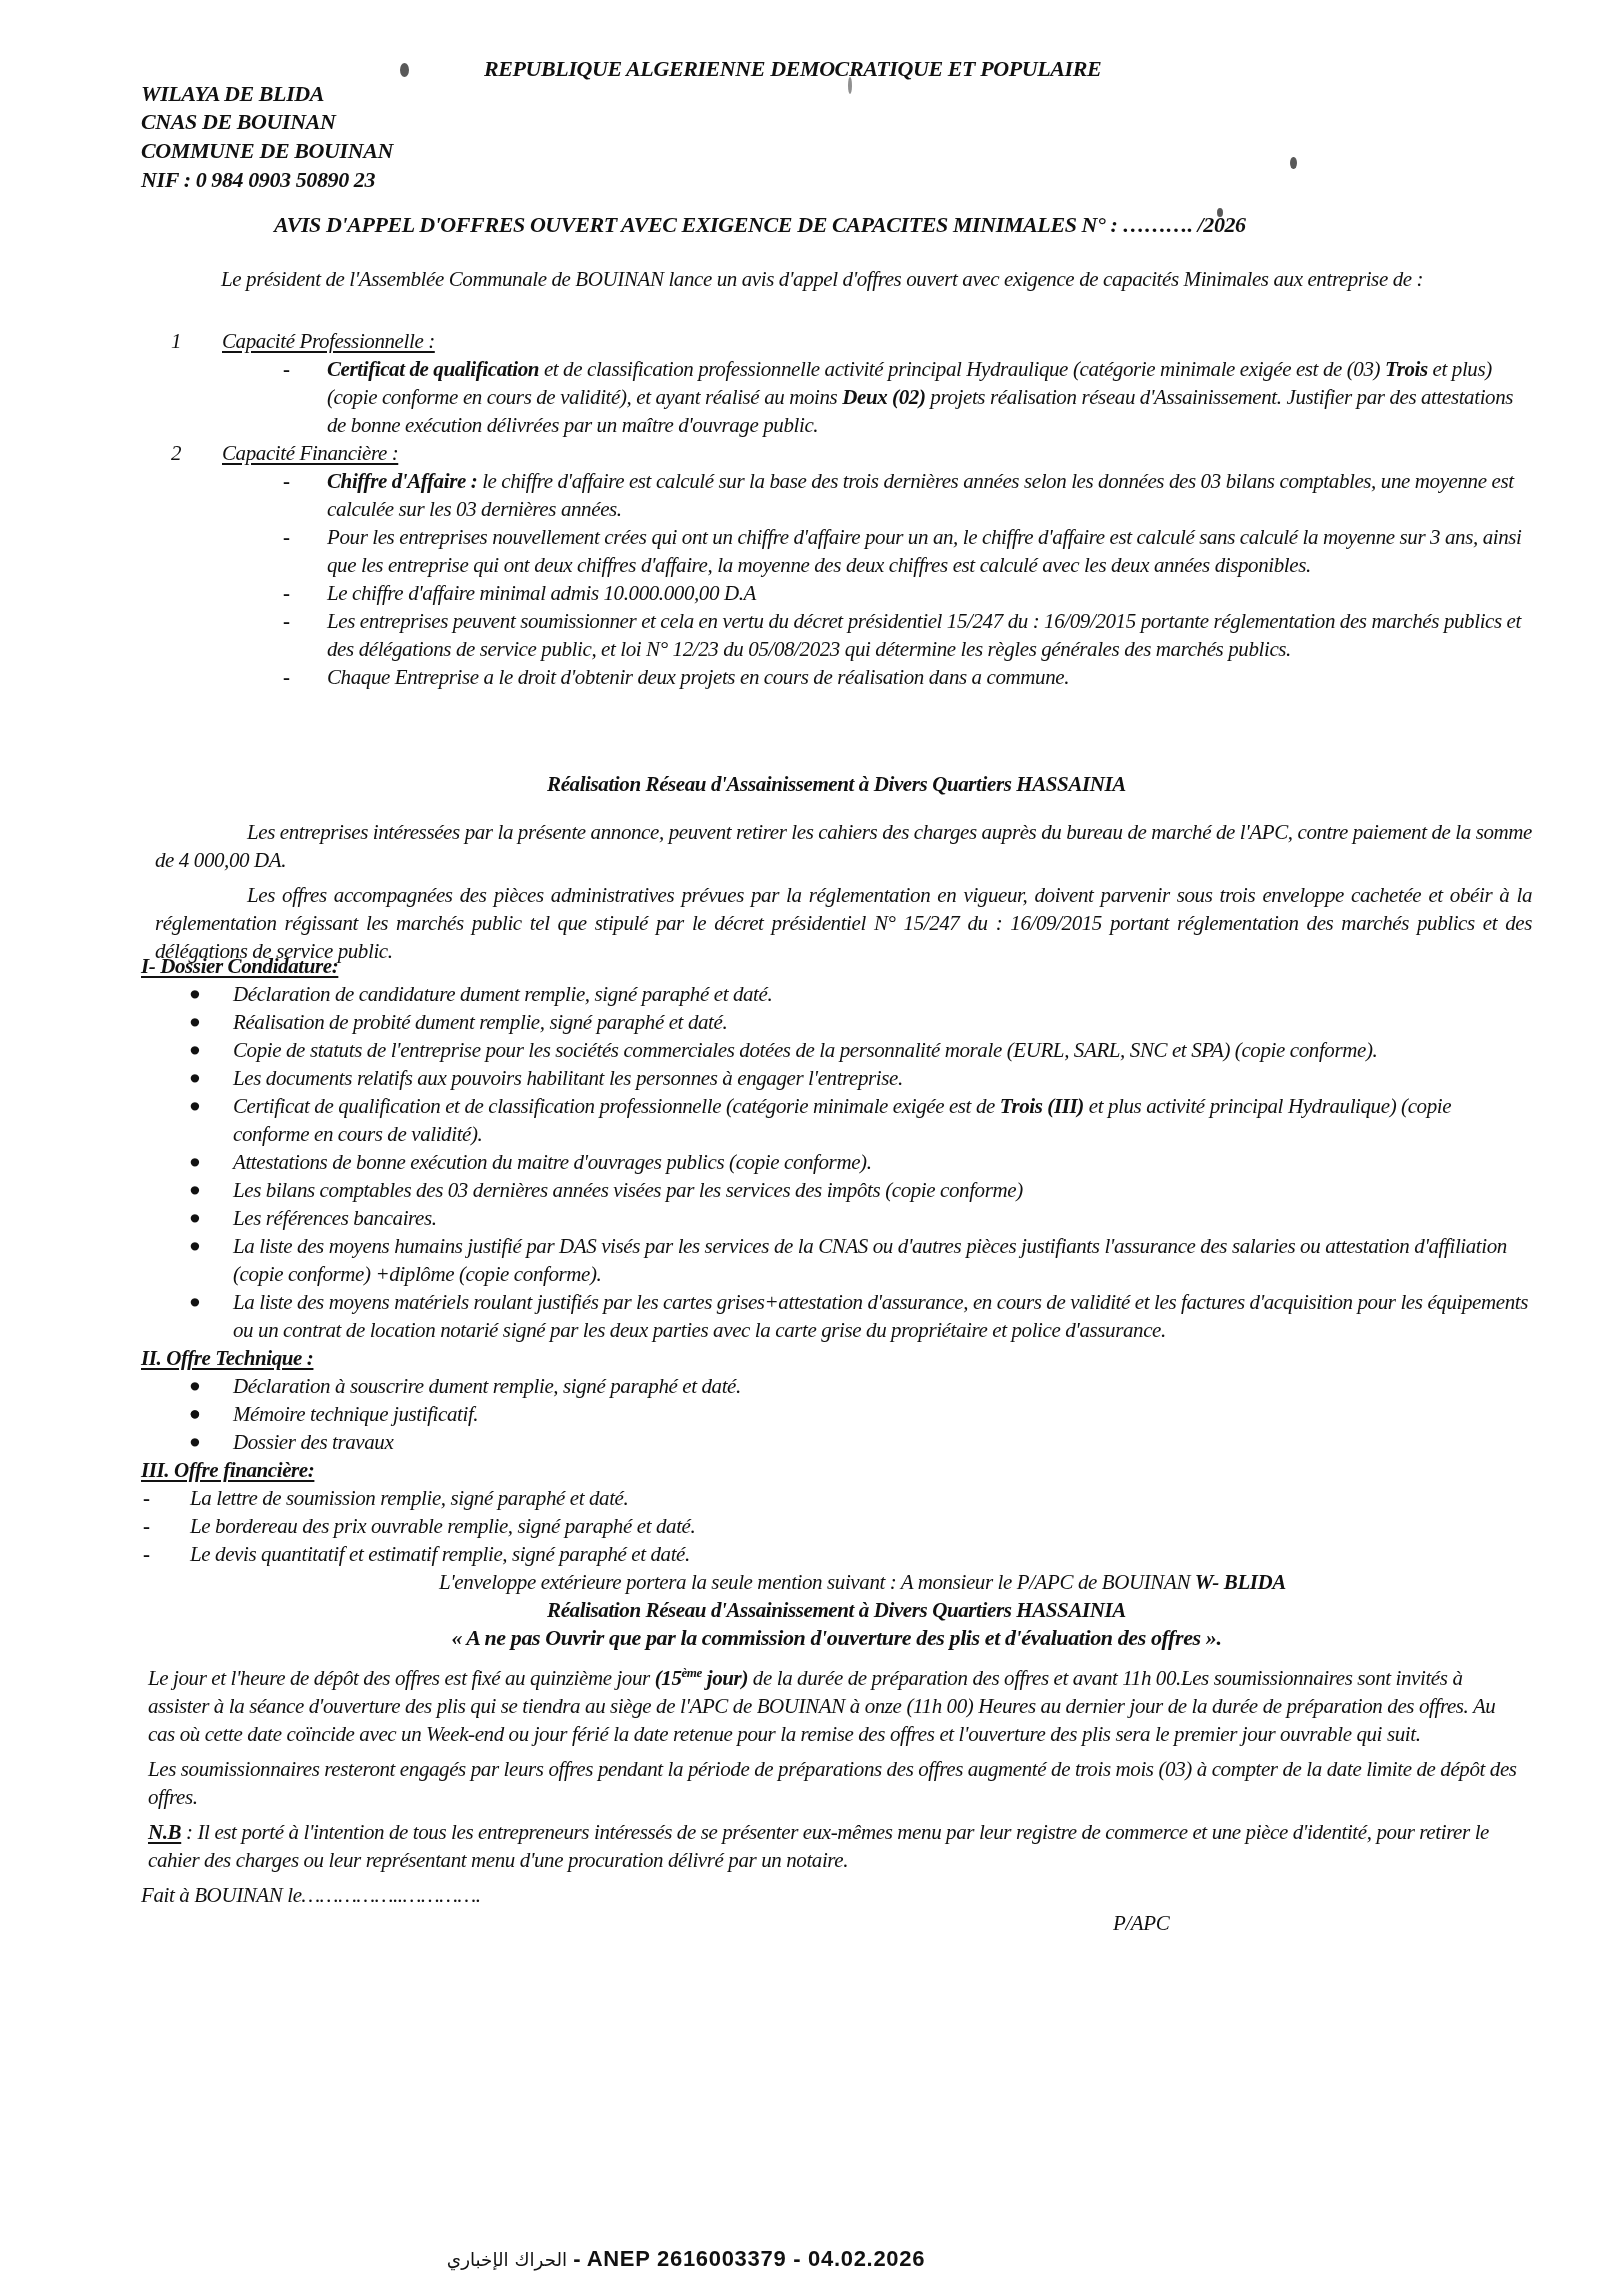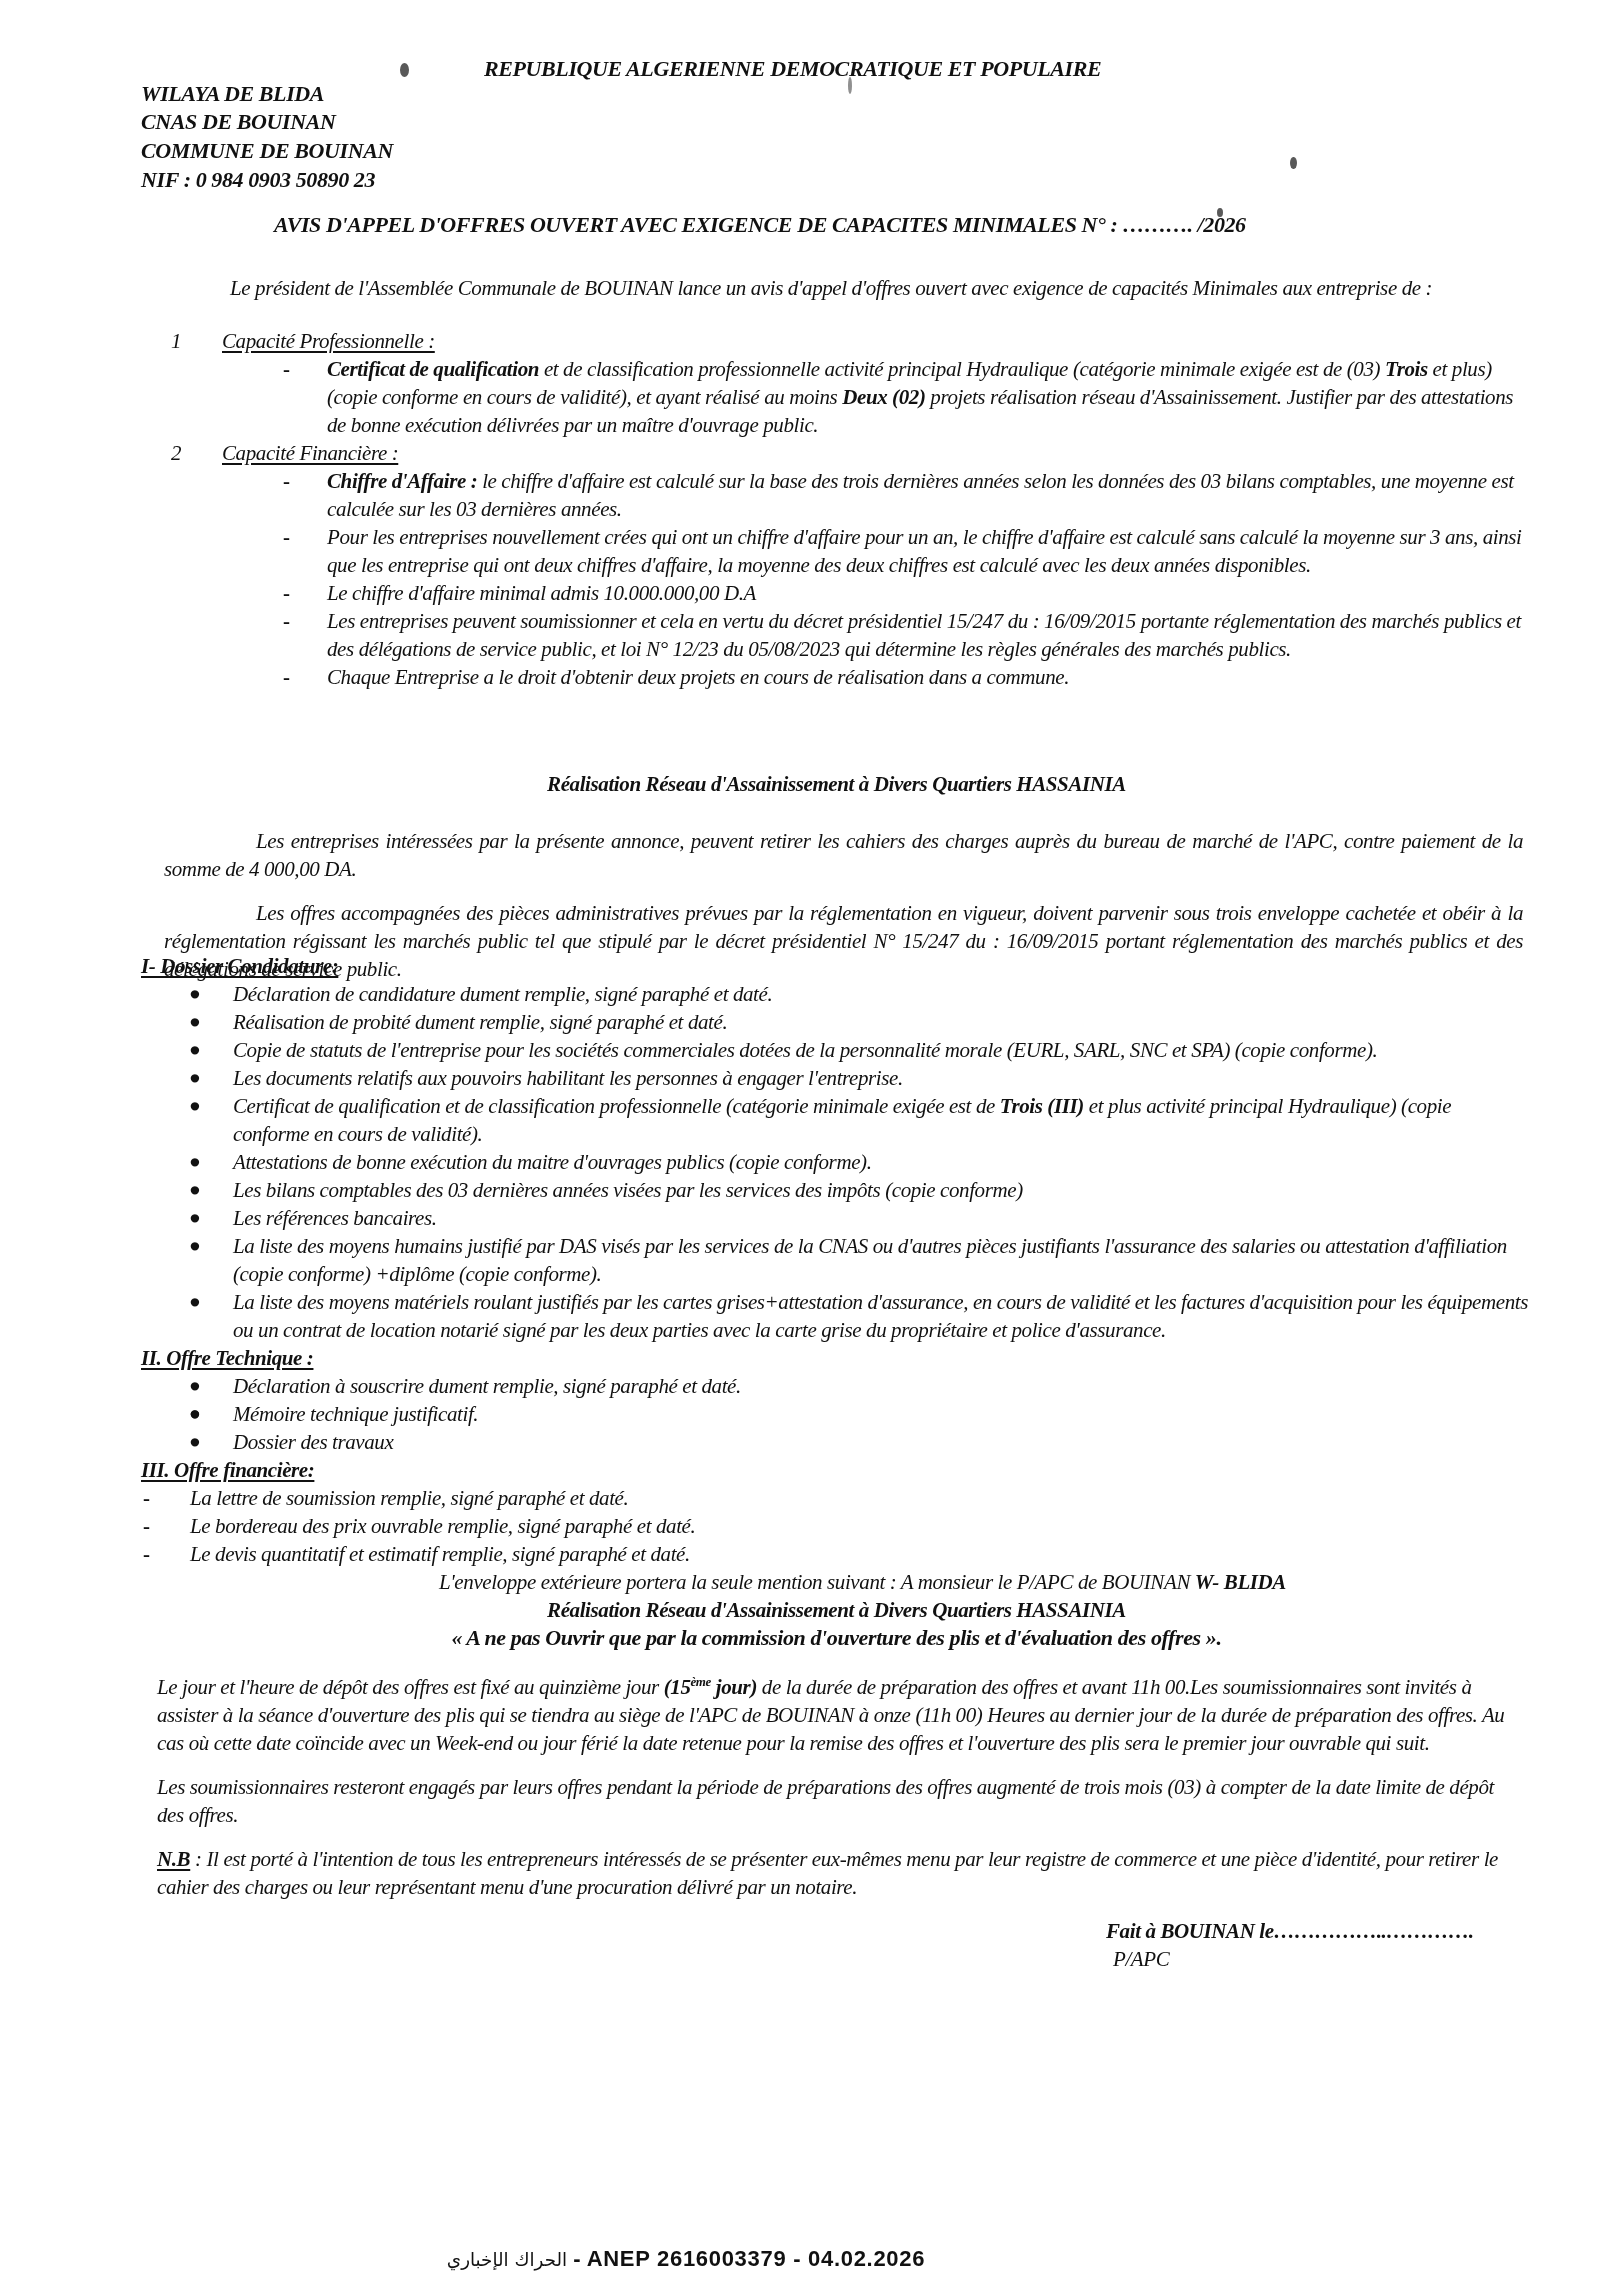--- a/index.html
+++ b/index.html
@@ -6,21 +6,21 @@
   body{width:1623px;height:2295px;position:relative;overflow:hidden;color:#111;
        font-family:"Liberation Serif","DejaVu Serif",serif;}
   .page{position:absolute;left:0;top:0;width:1623px;height:2295px;}
   .line{position:absolute;white-space:nowrap;font-style:italic;font-size:21px;line-height:27.5px;letter-spacing:-0.4px;}
   .b{font-weight:bold;}
   .u{text-decoration:underline;text-decoration-thickness:2px;text-underline-offset:3.3px;}
   #republic{left:484px;top:55px;font-size:22px;font-weight:bold;}
   .hdr{left:141px;font-size:22px;font-weight:bold;line-height:29px;}
   #main-title{left:274px;top:211px;font-size:22px;font-weight:bold;}
   .block{position:absolute;font-style:italic;font-size:21px;line-height:28px;letter-spacing:-0.4px;}
-  .block p{margin:16px;}
+  .block p{margin:7px;}
   .just{text-align:justify;text-align-last:left;}
   ul.dash{list-style:none;margin:0;padding:0;}
   ul.dash li{position:relative;}
   ul.dash li .mk{position:absolute;left:-44px;font-weight:bold;font-style:normal;}
   ul.bul{list-style:none;margin:0;padding:0;}
   ul.bul li{position:relative;}
   ul.bul li .mk{position:absolute;left:-44px;font-style:normal;font-size:19.6px;}
   .num{position:absolute;left:-51px;font-style:italic;}
   .center{text-align:center;}
   .footer{position:absolute;left:0;width:1372px;top:2246px;text-align:center;font-family:"Liberation Sans","DejaVu Sans",sans-serif;font-weight:bold;font-size:22px;letter-spacing:0.7px;}
@@ -107,21 +107,21 @@
       <li><span class="mk" style="left:-47px">-</span><span>Le devis quantitatif et estimatif remplie, signé paraphé et daté.</span></li>
     </ul>
 
     <div class="center" style="padding-left:52px;"><span>L'enveloppe extérieure portera la seule mention suivant : A monsieur le P/APC de BOUINAN  </span><span class="b">W- BLIDA</span></div>
     <div class="center b">Réalisation Réseau d'Assainissement à Divers Quartiers HASSAINIA</div>
     <div class="center b" style="font-size:22px;">« A ne pas Ouvrir que par la commission d'ouverture des plis et d'évaluation des offres ».</div>
 
     <p><span>Le jour et l'heure de dépôt des offres est fixé au quinzième jour </span><span class="b">(15</span><sup class="b" style="font-size:13px;">ème</sup><span class="b"> jour)</span><span>  de la durée de préparation des offres et avant  11h 00.Les soumissionnaires sont invités à assister à la séance d'ouverture des plis qui se tiendra au siège de l'APC de   BOUINAN à onze (11h 00) Heures au dernier jour de la durée de préparation des offres.  Au cas où cette  date coïncide avec un Week-end ou jour férié  la date retenue pour la remise des offres et  l'ouverture des plis sera le premier jour ouvrable  qui suit.</span></p>
     <p>Les soumissionnaires resteront engagés par leurs offres pendant la période de préparations des offres augmenté de trois mois (03) à compter de la date limite de dépôt des offres.</p>
     <p><span class="b u">N.B</span><span> : Il est porté à l'intention de tous les entrepreneurs intéressés de se présenter eux-mêmes menu par leur  registre de commerce et une pièce d'identité, pour retirer le cahier des charges ou leur représentant menu d'une procuration délivré par un notaire.</span></p>
-    <div style="margin-left:965px;font-weight:bold;">Fait à BOUINAN le……………..………….</div>
+    <div style="">Fait à BOUINAN le……………..………….</div>
     <div style="margin-left:972px;">P/APC</div>
   </div>
 
   <div class="footer">
     <span class="ar">الحراك الإخباري</span><span> - </span><span>ANEP 2616003379 - 04.02.2026</span>
   </div>
 </div>
 
 
 </body></html>

